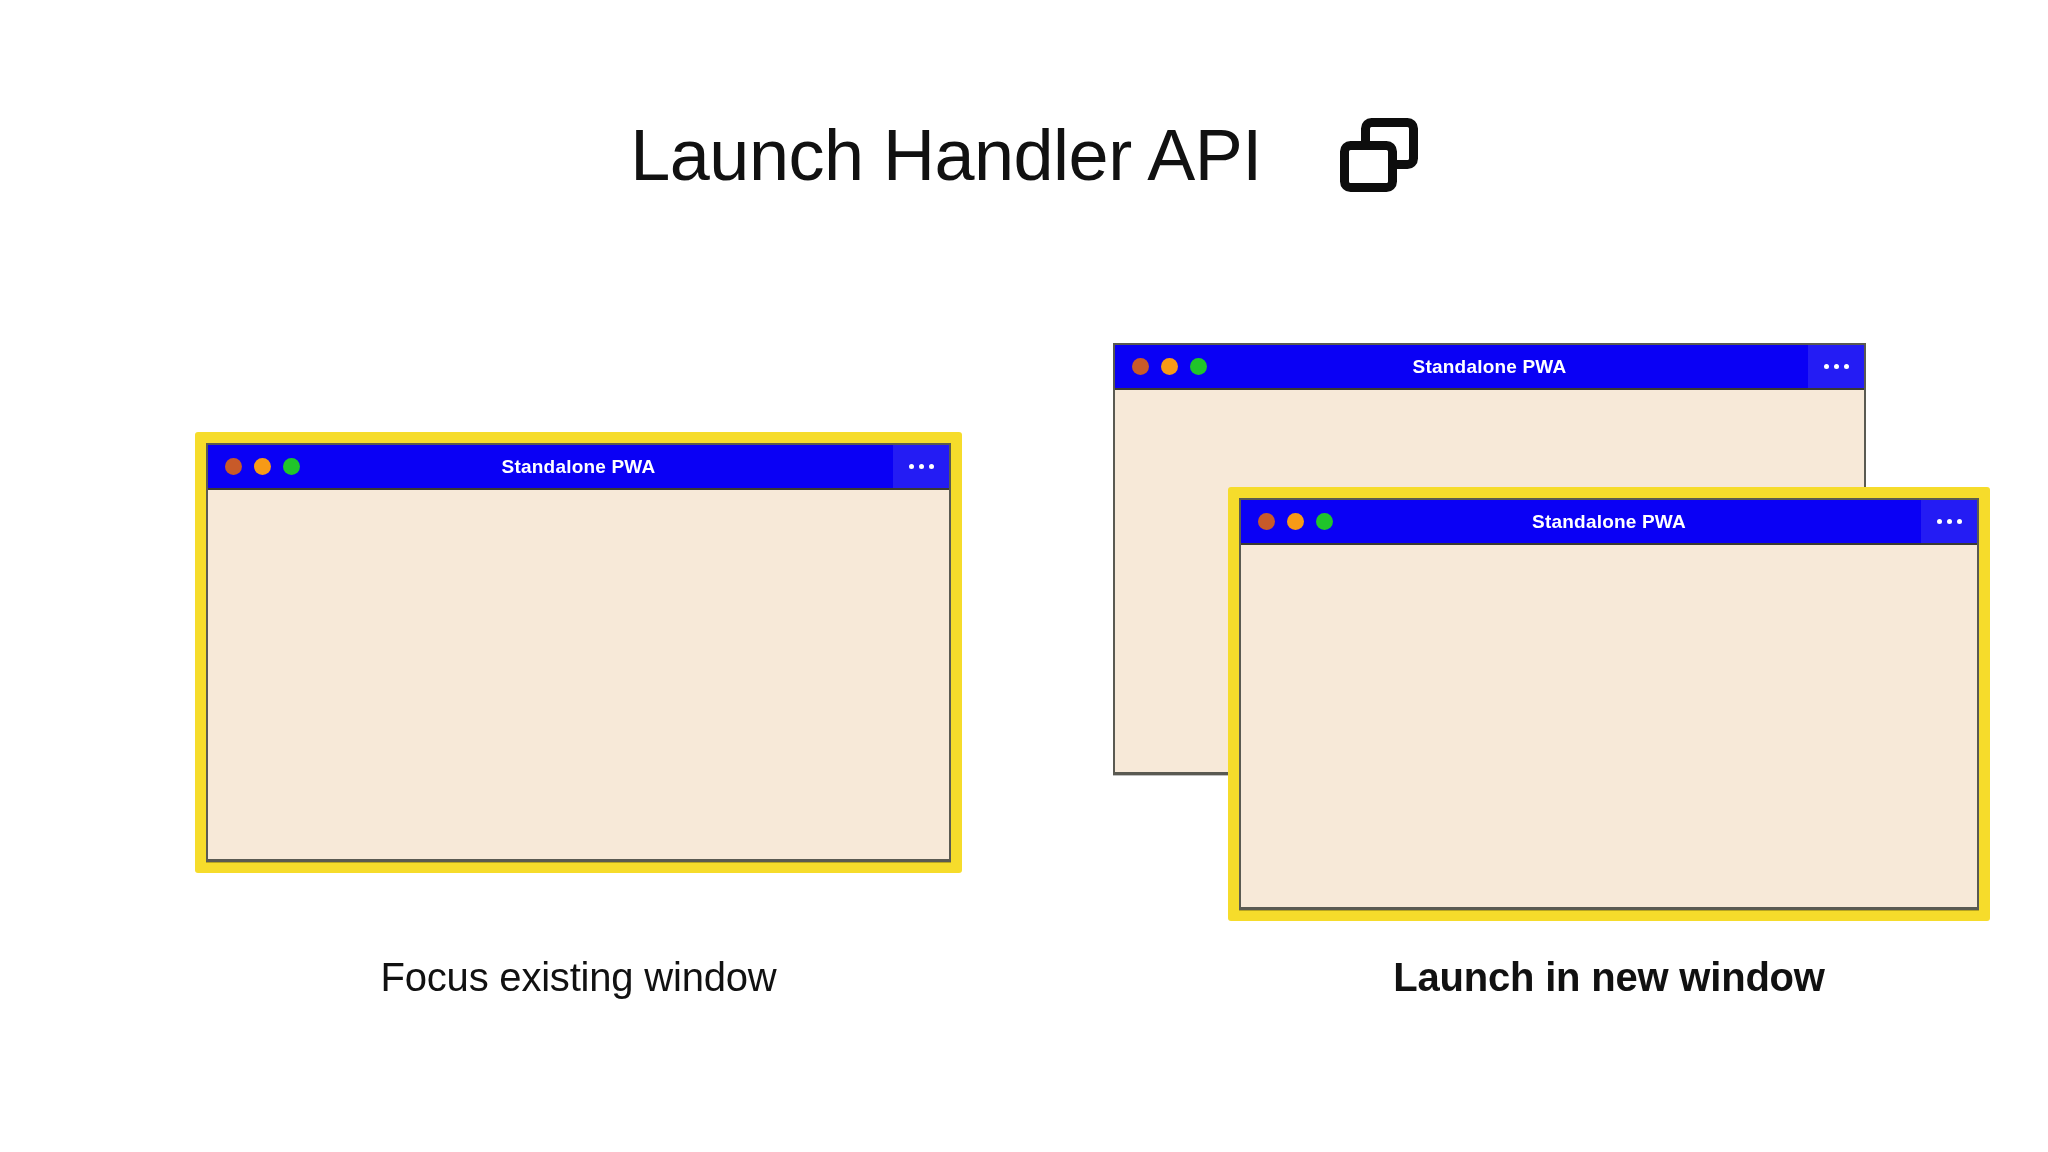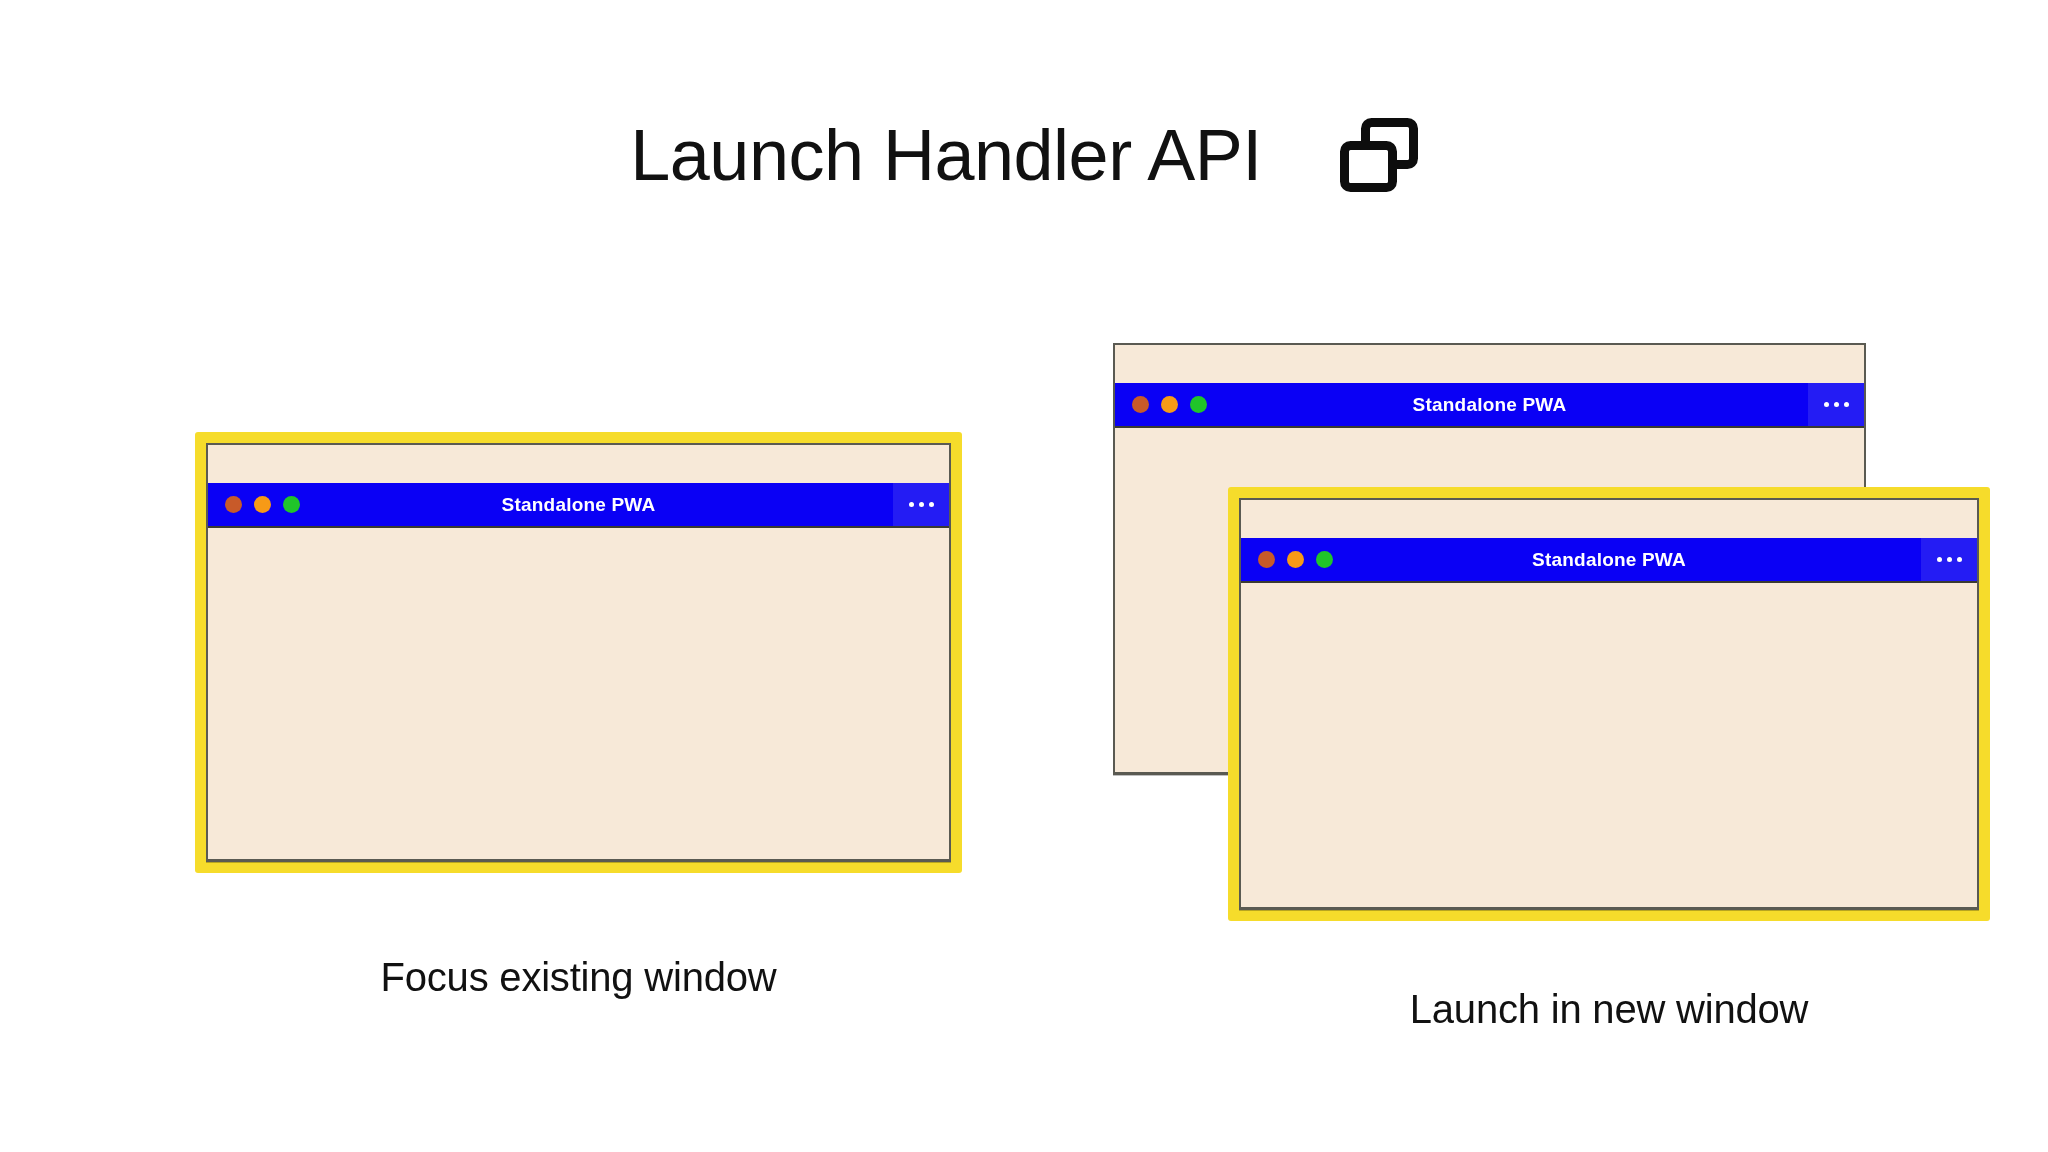--- a/index.html
+++ b/index.html
@@ -71,21 +71,20 @@
   }
   .title-bar {
     position: relative;
     height: 45px;
     flex: 0 0 auto;
     background: #0A00F5;
     display: flex;
     align-items: center;
     border-bottom: 2px solid #3a3a33;
     box-sizing: border-box;
-    margin-top: 38px;
   }
   .traffic-lights {
     display: flex;
     align-items: center;
     gap: 12px;
     margin-left: 17px;
     flex: 0 0 auto;
   }
   .dot {
     width: 17px;
@@ -166,21 +165,22 @@
     text-align: center;
   }
   #caption-left {
     left: 195px;
     width: 767px;
     top: 955px;
   }
   #caption-right {
     left: 1228px;
     width: 762px;
-    top: 987px;
+    top: 955px;
+    font-weight: bold;
   }
 </style>
 </head>
 <body>
 
 <div id="heading-row">
   <div id="page-title">Launch Handler API</div>
   <span>
     <svg id="windows-icon" viewBox="0 0 78 74" xmlns="http://www.w3.org/2000/svg" aria-hidden="true">
 

